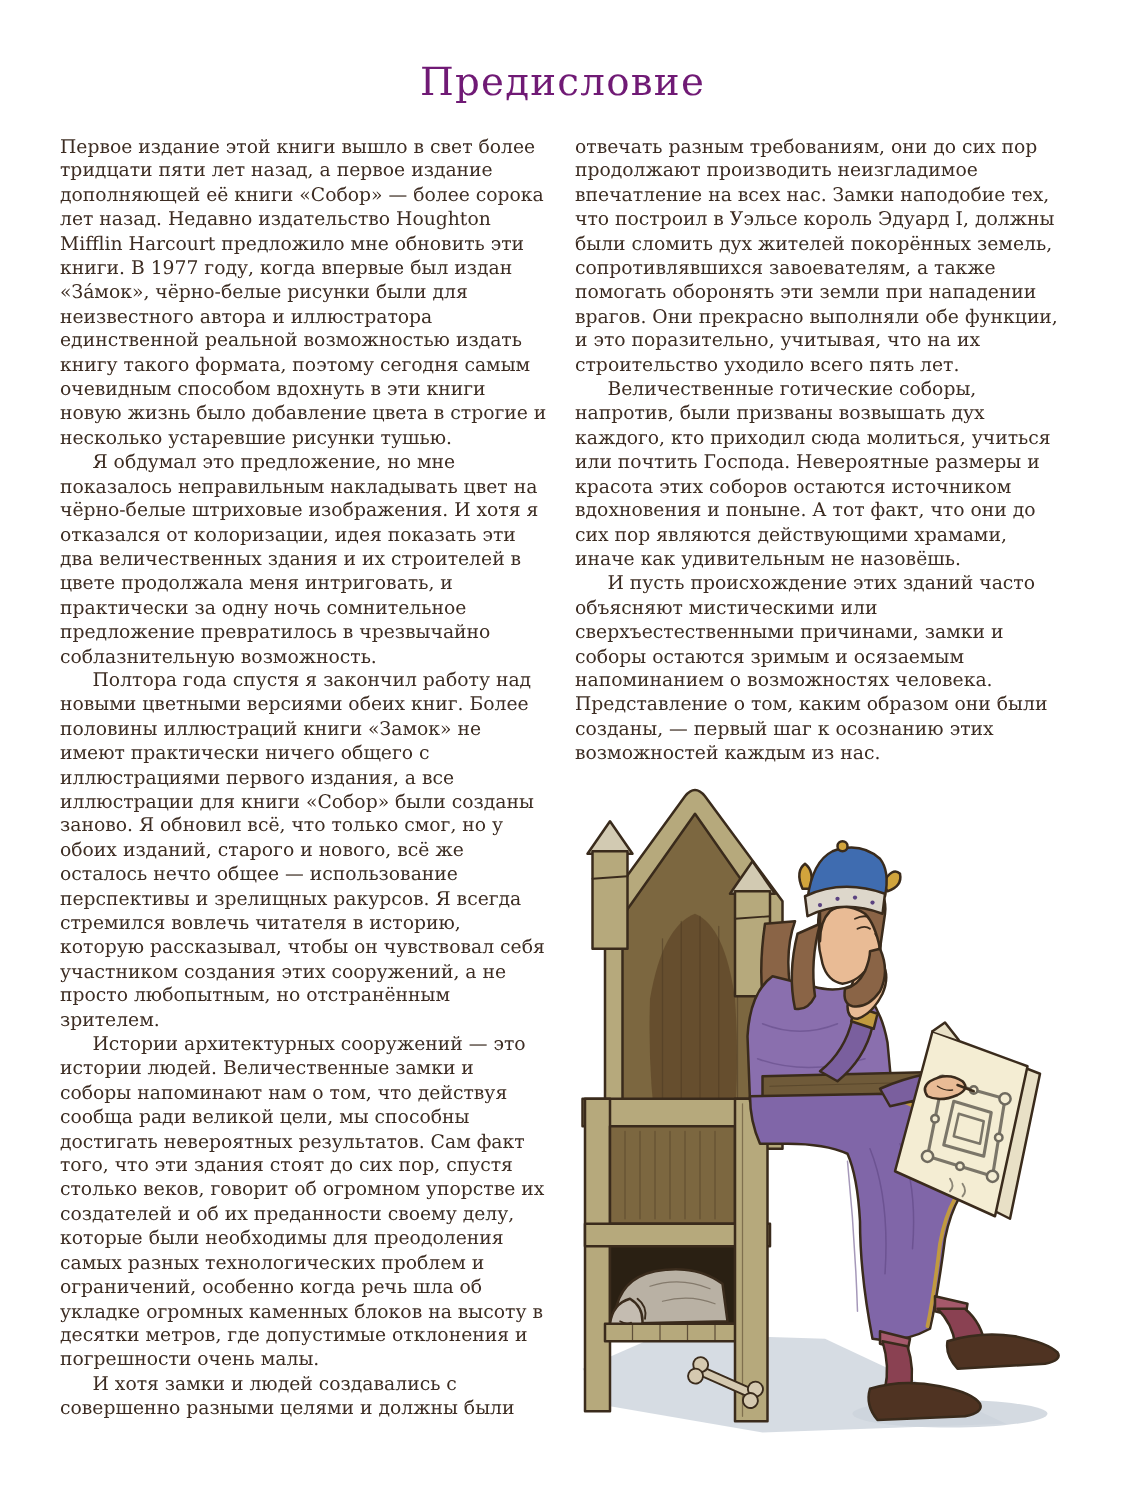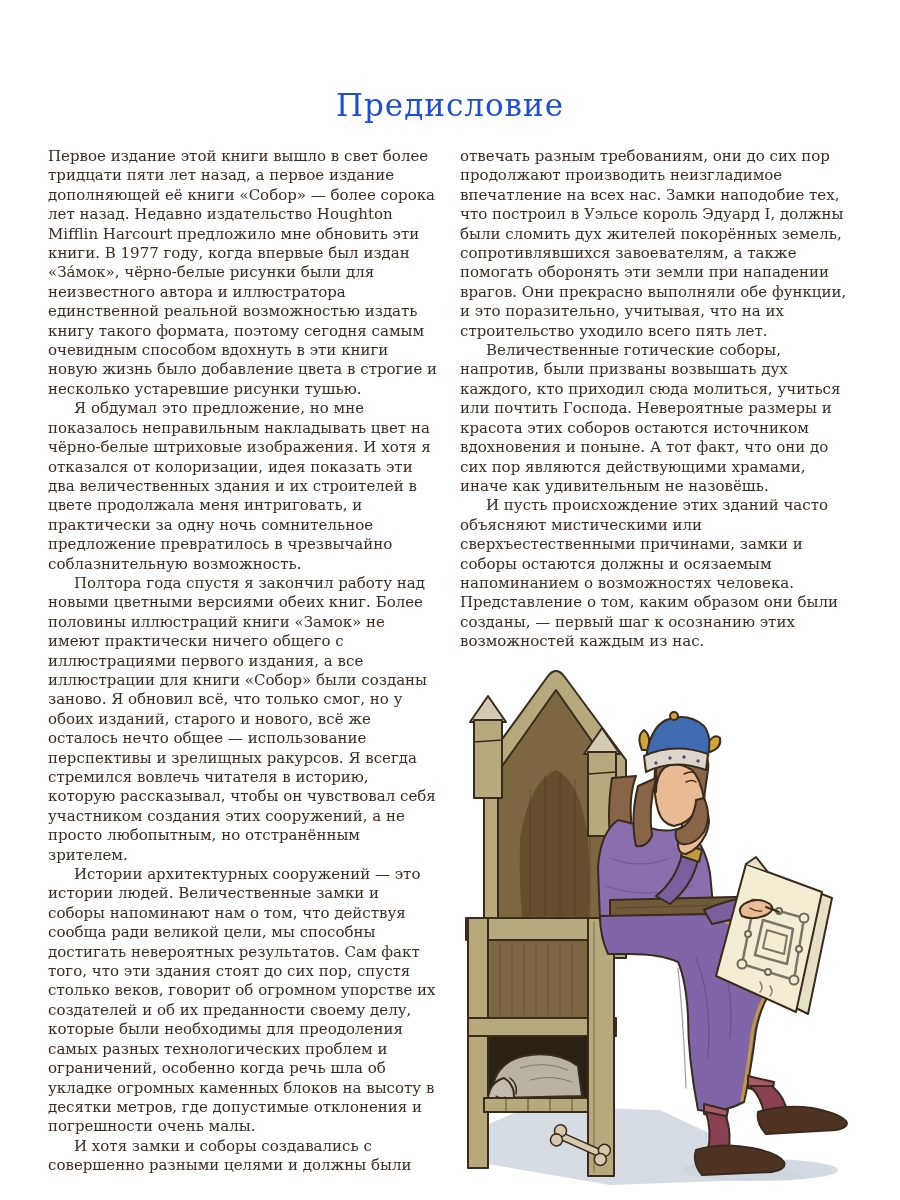--- a/index.html
+++ b/index.html
@@ -1,45 +1,45 @@
 <!DOCTYPE html>
 <html lang="ru"><head>
 <meta charset="utf-8">
 <style>
   html,body{margin:0;padding:0;background:#ffffff;}
   .page{position:relative;width:900px;height:1200px;background:#ffffff;overflow:hidden;
         font-family:"DejaVu Serif","Liberation Serif",serif;color:#3c2c22;}
-  .title{margin:87px 0 24px;text-align:center;font-size:31px;font-weight:normal;
-         letter-spacing:1px;color:#1d4ed8;}
+  .title{margin:48px 0 24px;text-align:center;font-size:31px;font-weight:normal;
+         letter-spacing:1px;color:#701a75;}
   .columns{display:flex;gap:20px;padding:0 48px;}
   .col{width:392px;font-size:15px;line-height:19.4px;text-align:left;}
   .col p{margin:0;text-indent:26px;}
   .col p.fp{text-indent:0;}
   .illus{margin-top:6px;width:390px;}
   svg{display:block;}
 </style>
 </head>
 <body>
 
 <div class="page">
   <h1 class="title">Предисловие</h1>
 
   <div class="columns">
     <div class="col">
       <p class="fp">Первое издание этой книги вышло в свет более тридцати пяти лет назад, а первое издание дополняющей её книги «Собор» — более сорока лет назад. Недавно издательство Houghton Mifflin Harcourt предложило мне обновить эти книги. В 1977 году, когда впервые был издан «За́мок», чёрно-белые рисунки были для неизвестного автора и иллюстратора единственной реальной возможностью издать книгу такого формата, поэтому сегодня самым очевидным способом вдохнуть в эти книги новую жизнь было добавление цвета в строгие и несколько устаревшие рисунки тушью.</p>
       <p>Я обдумал это предложение, но мне показалось неправильным накладывать цвет на чёрно-белые штриховые изображения. И хотя я отказался от колоризации, идея показать эти два величественных здания и их строителей в цвете продолжала меня интриговать, и практически за одну ночь сомнительное предложение превратилось в чрезвычайно соблазнительную возможность.</p>
       <p>Полтора года спустя я закончил работу над новыми цветными версиями обеих книг. Более половины иллюстраций книги «Замок» не имеют практически ничего общего с иллюстрациями первого издания, а все иллюстрации для книги «Собор» были созданы заново. Я обновил всё, что только смог, но у обоих изданий, старого и нового, всё же осталось нечто общее — использование перспективы и зрелищных ракурсов. Я всегда стремился вовлечь читателя в историю, которую рассказывал, чтобы он чувствовал себя участником создания этих сооружений, а не просто любопытным, но отстранённым зрителем.</p>
       <p>Истории архитектурных сооружений — это истории людей. Величественные замки и соборы напоминают нам о том, что действуя сообща ради великой цели, мы способны достигать невероятных результатов. Сам факт того, что эти здания стоят до сих пор, спустя столько веков, говорит об огромном упорстве их создателей и об их преданности своему делу, которые были необходимы для преодоления самых разных технологических проблем и ограничений, особенно когда речь шла об укладке огромных каменных блоков на высоту в десятки метров, где допустимые отклонения и погрешности очень малы.</p>
-      <p>И хотя замки и соборы создавались с совершенно разными целями и должны были</p>
+      <p>И хотя замки и людей создавались с совершенно разными целями и должны были</p>
     </div>
 
     <div class="col">
       <p class="fp">отвечать разным требованиям, они до сих пор продолжают производить неизгладимое впечатление на всех нас. Замки наподобие тех, что построил в Уэльсе король Эдуард I, должны были сломить дух жителей покорённых земель, сопротивлявшихся завоевателям, а также помогать оборонять эти земли при нападении врагов. Они прекрасно выполняли обе функции, и это поразительно, учитывая, что на их строительство уходило всего пять лет.</p>
       <p>Величественные готические соборы, напротив, были призваны возвышать дух каждого, кто приходил сюда молиться, учиться или почтить Господа. Невероятные размеры и красота этих соборов остаются источником вдохновения и поныне. А тот факт, что они до сих пор являются действующими храмами, иначе как удивительным не назовёшь.</p>
-      <p>И пусть происхождение этих зданий часто объясняют мистическими или сверхъестественными причинами, замки и соборы остаются должны и осязаемым напоминанием о возможностях человека. Представление о том, каким образом они были созданы, — первый шаг к осознанию этих возможностей каждым из нас.</p>
+      <p>И пусть происхождение этих зданий часто объясняют мистическими или сверхъестественными причинами, замки и соборы остаются зримым и осязаемым напоминанием о возможностях человека. Представление о том, каким образом они были созданы, — первый шаг к осознанию этих возможностей каждым из нас.</p>
 
       <div class="illus">
         <svg viewBox="0 0 390 528" width="390" height="528" xmlns="http://www.w3.org/2000/svg">
           <g stroke="#3a2b1c" stroke-width="2" stroke-linejoin="round" stroke-linecap="round">
 
             <g stroke="none">
               <polygon points="6,476 70,448 200,452 345,520 150,527 28,506" fill="#ccd3dc" opacity="0.8"></polygon>
               <ellipse cx="300" cy="512" rx="78" ry="11" fill="#ccd3dc" opacity="0.85"></ellipse>
             </g>
 

